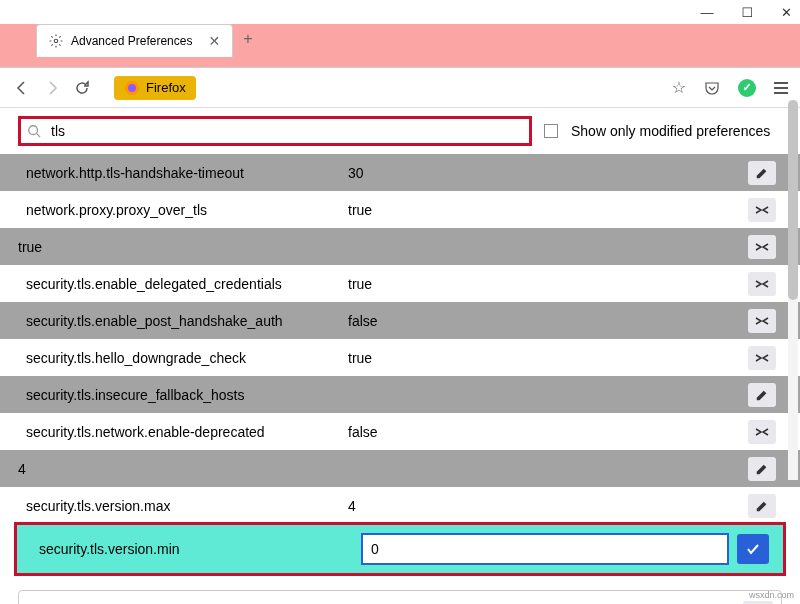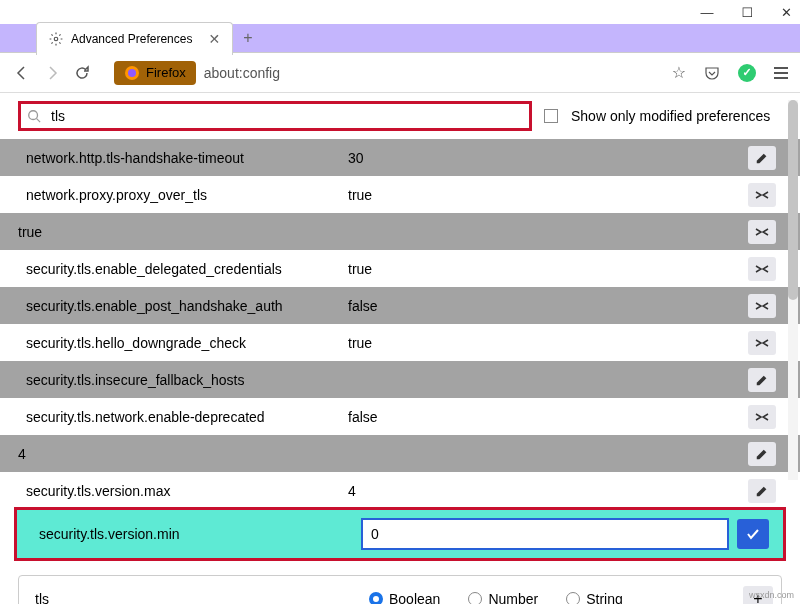--- a/index.html
+++ b/index.html
@@ -1,30 +1,30 @@
 <!DOCTYPE html>
 <html><head>
   <meta charset="utf-8">
   <style>
     * { margin: 0; padding: 0; box-sizing: border-box; font-family: -apple-system, BlinkMacSystemFont, "Segoe UI", sans-serif; }
     body { width: 800px; height: 604px; background: #fff; overflow: hidden; position: relative; }
     
     .titlebar { height: 24px; display: flex; justify-content: flex-end; align-items: center; padding: 0 8px; gap: 28px; }
     .titlebar span { font-size: 13px; color: #333; }
     
-    .tabbar { height: 29px; display: flex; align-items: center; padding-left: 36px; background: #c4b5fd; border-bottom: 1px solid #ccc; }
+    .tabbar { height: 44px; display: flex; align-items: flex-start; padding-left: 36px; background: #fca5a5; border-bottom: 1px solid #ccc; }
     .tab { display: flex; align-items: center; gap: 8px; padding: 8px 12px; background: #fff; border: 1px solid #ccc; border-bottom: none; border-radius: 4px 4px 0 0; font-size: 12px; }
     .tab .gear { width: 14px; height: 14px; }
     .tab .close { font-size: 14px; color: #666; margin-left: 8px; }
     .newtab { padding: 6px 10px; font-size: 16px; color: #666; }
     
     .navbar { height: 40px; display: flex; align-items: center; padding: 0 12px; gap: 10px; border-bottom: 1px solid #ddd; }
     .navbtn { width: 20px; height: 20px; display: flex; align-items: center; justify-content: center; color: #555; }
     .urlbar { flex: 1; display: flex; align-items: center; gap: 8px; margin-left: 12px; }
-    .urlprefix { display: flex; align-items: center; gap: 6px; padding: 4px 10px; background: #a16207; border-radius: 4px; font-size: 13px; }
+    .urlprefix { display: flex; align-items: center; gap: 6px; padding: 4px 10px; background: #eab308; border-radius: 4px; font-size: 13px; }
     .ff-icon { width: 16px; height: 16px; }
     .urltext { font-size: 14px; color: #555; flex: 1; }
     .endicons { display: flex; align-items: center; gap: 18px; }
     .endicons span, .endicons svg { color: #555; }
     .green-circle { width: 18px; height: 18px; border-radius: 50%; background: #2ecc71; display: flex; align-items: center; justify-content: center; color: #fff; font-size: 11px; font-weight: bold; }
     .hamburger { display: flex; flex-direction: column; gap: 3px; }
     .hamburger div { width: 14px; height: 2px; background: #555; }
     
     .filterbar { display: flex; align-items: center; padding: 8px 18px; gap: 12px; }
     .searchwrap { flex: 0 0 514px; display: flex; align-items: center; gap: 8px; border: 3px solid #c8102e; padding: 2px 6px; }
@@ -98,21 +98,20 @@
       </svg>
     </div>
   <div class="urlbar">
     <div class="urlprefix">
       <svg class="ff-icon" viewBox="0 0 16 16">
           <circle cx="8" cy="8" r="7" fill="#ff9500"></circle>
           <circle cx="8" cy="8" r="4" fill="#9059ff"></circle>
         </svg>
       <span>Firefox</span>
     </div>
-    <span class="urltext">about:config</span>
   </div>
   <div class="endicons">
     <span>☆</span>
     <svg width="16" height="16" viewBox="0 0 16 16" fill="none" stroke="#555" stroke-width="1.2">
         <path d="M2 3h12v5a6 6 0 0 1-12 0V3z"></path>
         <path d="M5 7l3 3 3-3"></path>
       </svg>
     <div class="green-circle">✓</div>
     <div class="hamburger">
         <div></div>

